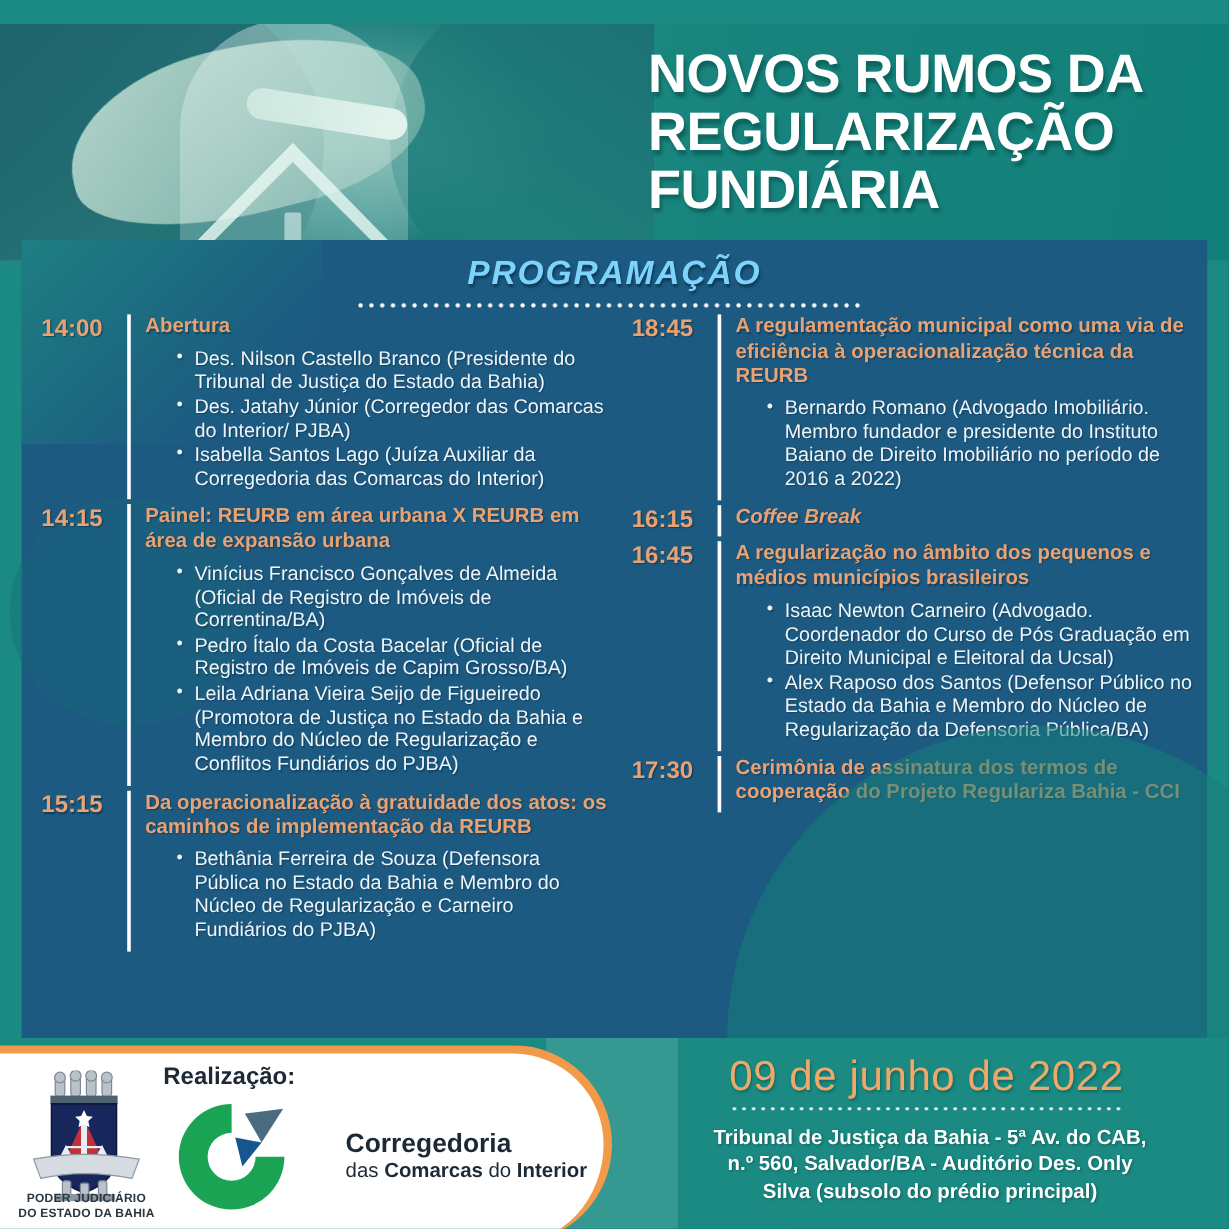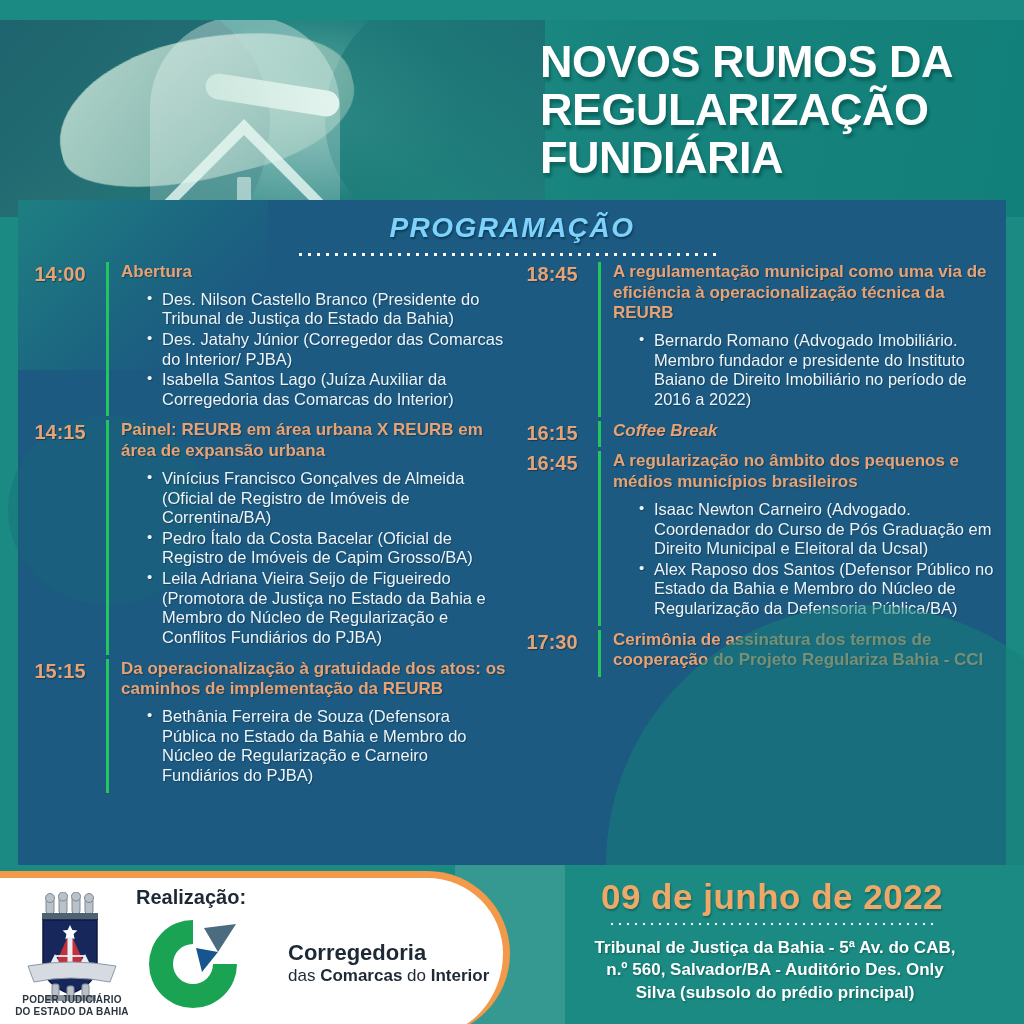--- a/index.html
+++ b/index.html
@@ -109,21 +109,21 @@
   .col { position:absolute; top:0; }
   .col-left  { left:8px;   width:480px; }
   .col-right { left:500px; width:480px; }
 
   .item { position:relative; display:flex; margin-bottom:4px; }
   .time {
     width:80px; flex:0 0 80px; text-align:center; padding-right:12px;
     color:#e8a273; font-weight:bold; font-size:20px; line-height:1.28;
     text-shadow:1px 1px 1px rgba(0,25,40,.45);
   }
-  .body-col { flex:1 1 auto; border-left:3px solid #22c55e; padding-left:12px; padding-bottom:6px; }
+  .body-col { flex:1 1 auto; border-left:3px solid #ffffff; padding-left:12px; padding-bottom:6px; }
   .subject {
     color:#e8a273; font-weight:bold; font-size:17px; line-height:1.22;
     text-shadow:1px 1px 1px rgba(0,25,40,.4);
   }
   .subject.italic { font-style:italic; }
   ul.speakers { list-style:none; margin:7px 0 0 26px; }
   ul.speakers li {
     position:relative; color:#eef4f7; font-size:16.5px; line-height:1.19;
     margin-bottom:1px; padding-left:15px;
     text-shadow:1px 1px 1px rgba(0,25,40,.35);
@@ -156,21 +156,21 @@
   }
   .corr-logo { position:absolute; left:150px; top:36px; width:106px; height:100px; }
   .corr-logo svg { width:100%; height:100%; display:block; }
   .corr-text { position:absolute; left:266px; top:62px;margin-left:32px; }
   .corr-1 { color:#1d2a36; font-weight:bold; font-size:22px; line-height:1.15; }
   .corr-2 { color:#1d2a36; font-size:17px; line-height:1.2; margin-top:1px; }
   .corr-2 b { font-weight:bold; }
 
   .date {
     position:absolute; left:520px; top:12px; width:504px; text-align:center;
-    color:#f0a868; font-weight:bold; font-size:35px; letter-spacing:.5px;
+    color:#f0a868; font-weight:normal; font-size:35px; letter-spacing:.5px;
     text-shadow:1px 2px 2px rgba(0,60,55,.4);
   }
   .date-dots {
     position:absolute; left:608px; top:57px; width:330px; height:4px;
     background-image:radial-gradient(circle, rgba(255,255,255,.92) 0 1.3px, transparent 1.6px);
     background-size:8px 4px; background-repeat:repeat-x;
   }
   .venue {
     position:absolute; left:560px; top:72px; width:430px; text-align:center;
     color:#ffffff; font-weight:bold; font-size:17px; line-height:1.32;

